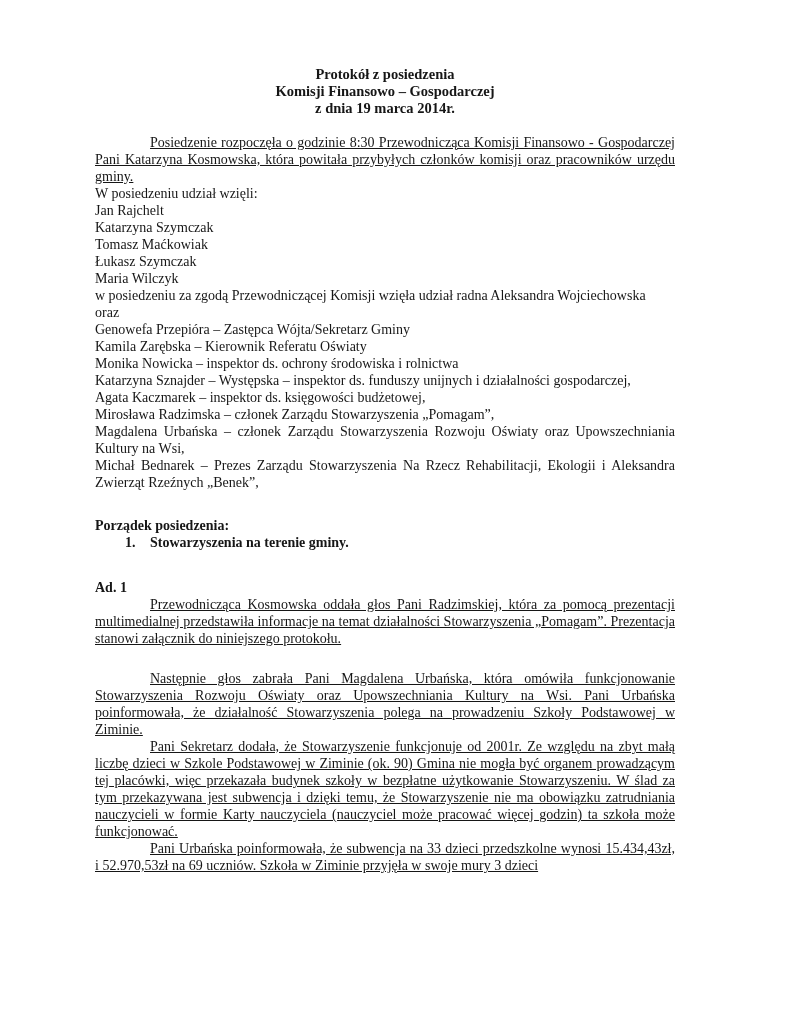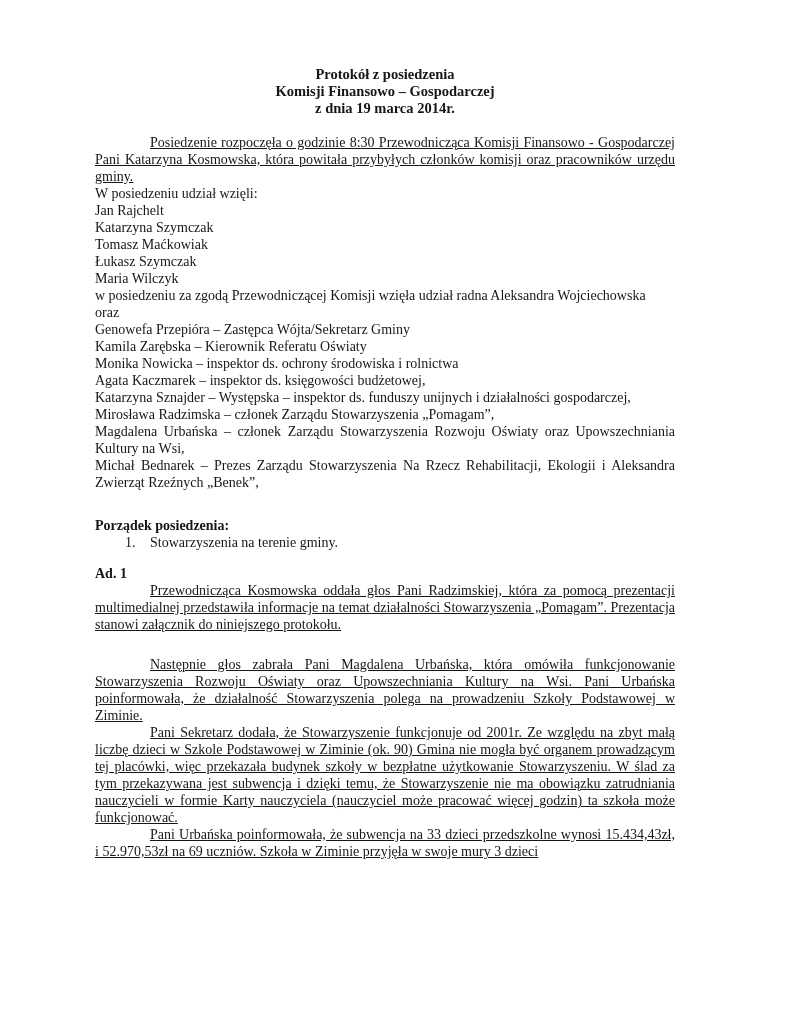--- a/index.html
+++ b/index.html
@@ -42,30 +42,30 @@
   .line {
     text-align: justify;
   }
   .heading {
     font-weight: bold;
   }
   .agenda-heading {
     margin-top: 26px;
   }
   .agenda-item {
-    font-weight: normal;
+    font-weight: bold;
     padding-left: 55px;
   }
   .agenda-item .num {
     display: inline-block;
     width: 25px;
     margin-left: -25px;
   }
   .ad1-heading {
-    margin-top: 14px;
+    margin-top: 28px;
   }
   .para-gap {
     margin-top: 23px;
   }
 </style>
 </head>
 <body>
 
 <div class="page">
 
@@ -84,22 +84,22 @@
   <div class="line">Jan Rajchelt</div>
   <div class="line">Katarzyna Szymczak</div>
   <div class="line">Tomasz Maćkowiak</div>
   <div class="line">Łukasz Szymczak</div>
   <div class="line">Maria Wilczyk</div>
   <div class="line">w posiedzeniu za zgodą Przewodniczącej Komisji wzięła udział radna Aleksandra Wojciechowska</div>
   <div class="line">oraz</div>
   <div class="line">Genowefa Przepióra – Zastępca Wójta/Sekretarz Gminy</div>
   <div class="line">Kamila Zarębska – Kierownik Referatu Oświaty</div>
   <div class="line">Monika Nowicka – inspektor ds. ochrony środowiska i rolnictwa</div>
+  <div class="line">Katarzyna Sznajder – Występska – inspektor ds. funduszy unijnych i działalności gospodarczej,</div>
   <div class="line">Agata Kaczmarek – inspektor ds. księgowości budżetowej,</div>
-  <div class="line">Katarzyna Sznajder – Występska – inspektor ds. funduszy unijnych i działalności gospodarczej,</div>
   <div class="line">Mirosława Radzimska – członek Zarządu Stowarzyszenia „Pomagam”,</div>
   <div class="line">Magdalena Urbańska – członek Zarządu Stowarzyszenia Rozwoju Oświaty oraz Upowszechniania Kultury na Wsi,</div>
   <div class="line">Michał Bednarek – Prezes Zarządu Stowarzyszenia Na Rzecz Rehabilitacji, Ekologii i Aleksandra Zwierząt Rzeźnych „Benek”,</div>
 
   <div class="heading agenda-heading">Porządek posiedzenia:</div>
 
   <div class="agenda-item">
     <span class="num">1.</span><span>Stowarzyszenia na terenie gminy.</span>
   </div>
 

